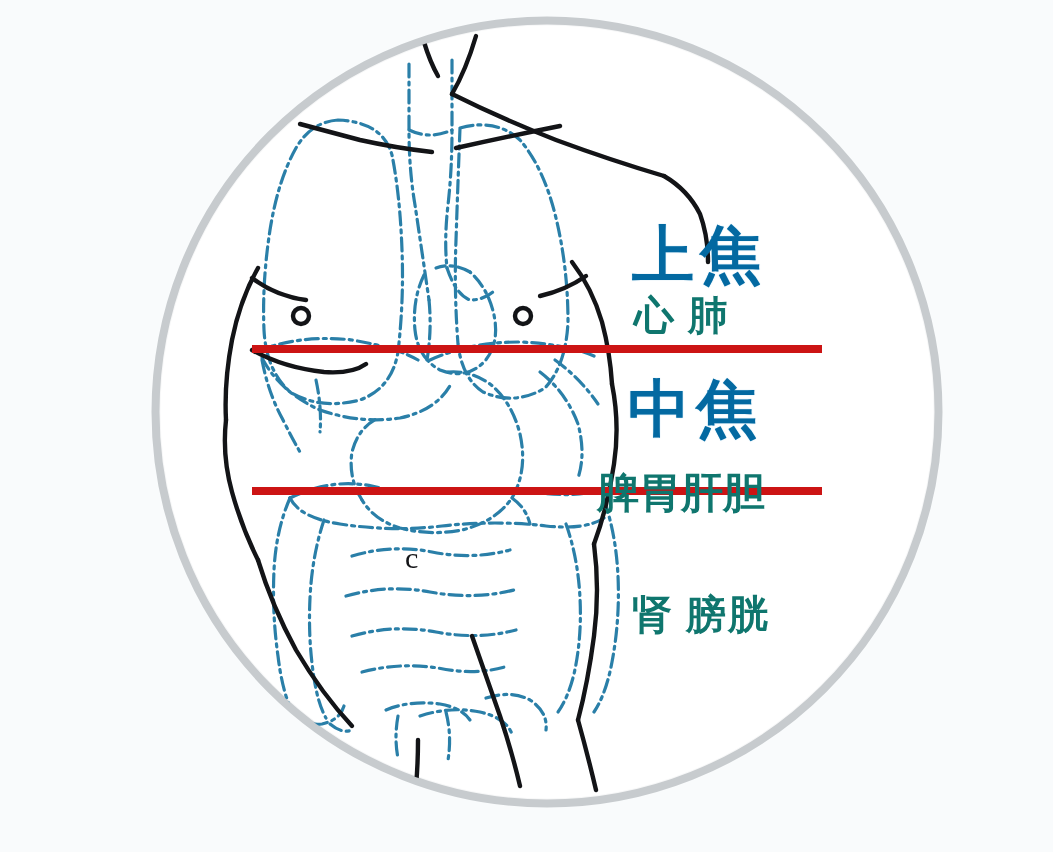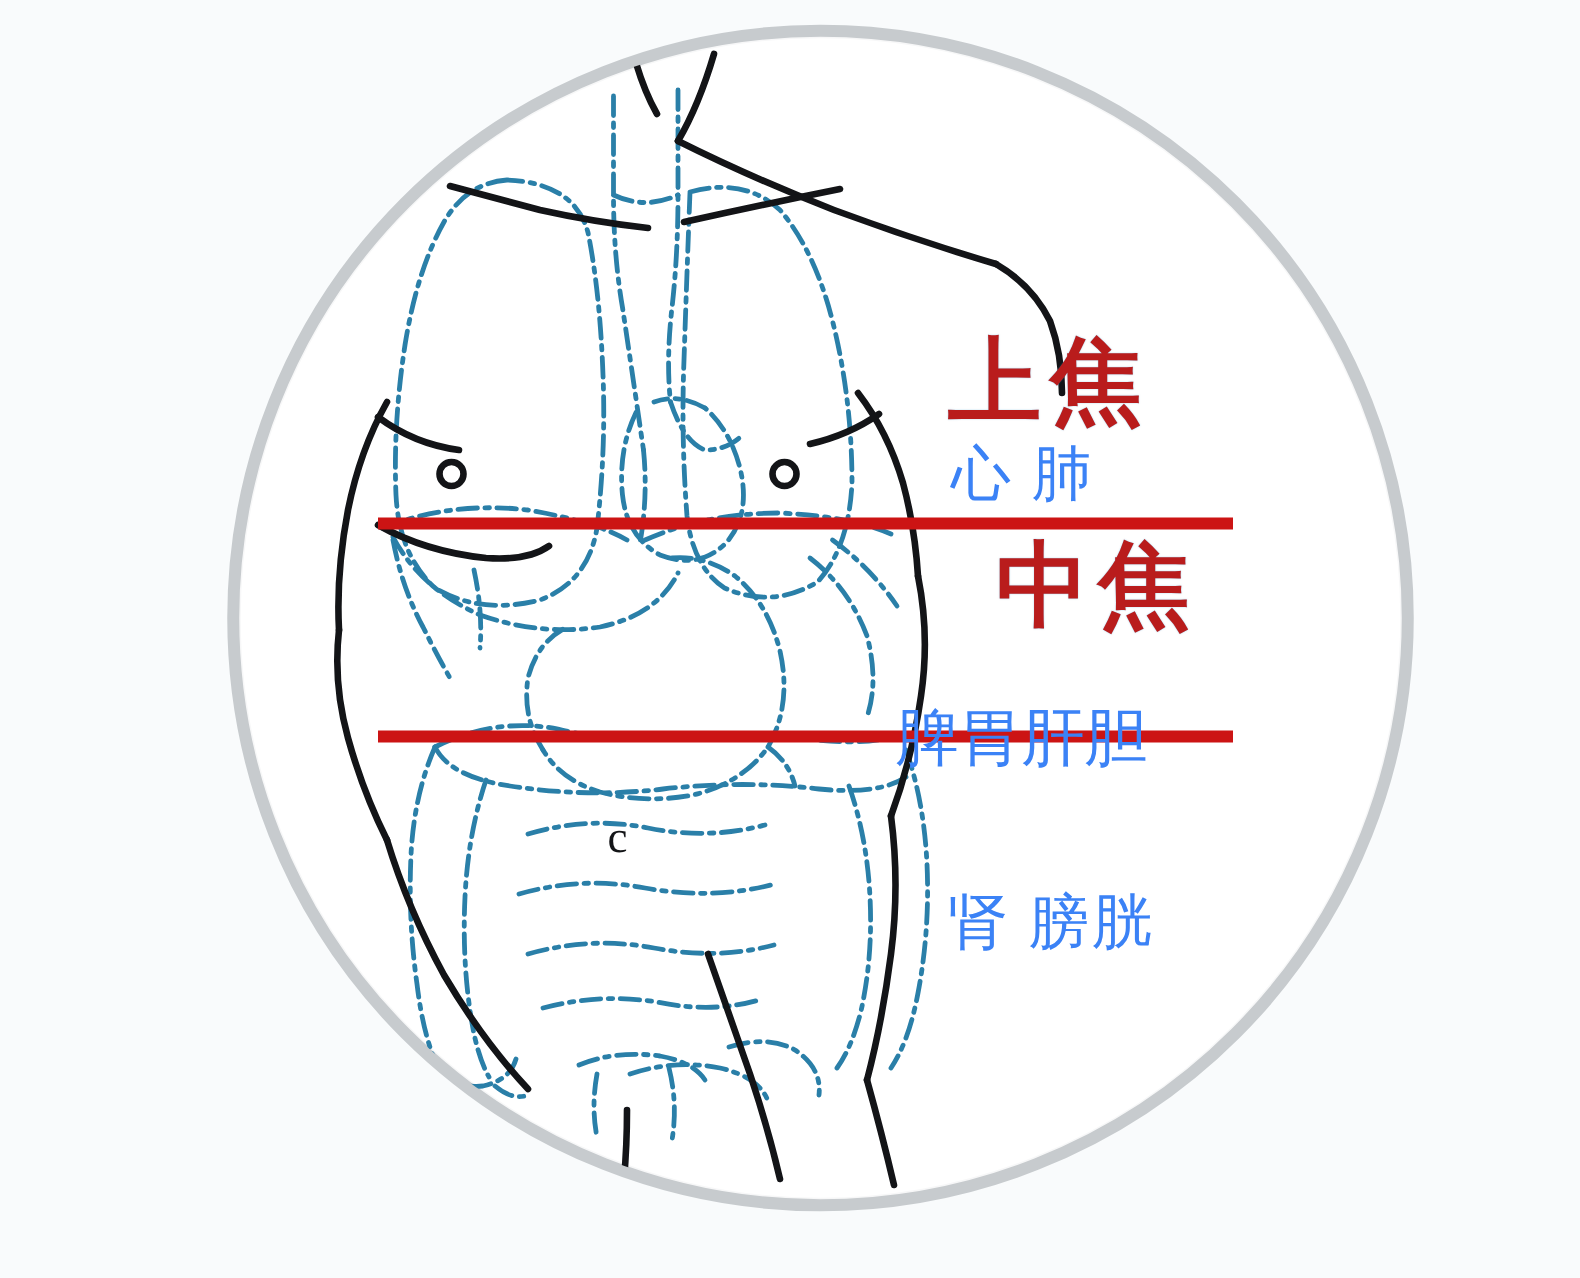--- a/index.html
+++ b/index.html
@@ -31,27 +31,27 @@
   .lbl {
     position: absolute;
     white-space: nowrap;
     line-height: 1;
     pointer-events: auto;
   }
   .zone-title {
     font-size: 62px;
     font-weight: bold;
     letter-spacing: 6px;
-    color: #b91c1c;
+    color: #0369a1;
     text-shadow: 0 0 1px rgba(23,144,210,0.5);
   }
   .zone-organs {
     font-size: 40px;
-    font-weight: normal;
-    color: #3b82f6;
+    font-weight: bold;
+    color: #0f766e;
     letter-spacing: 2px;
   }
   .zone-organs.tight {
     letter-spacing: 0px;
     font-size: 42px;
   }
 </style>
 </head>
 <body>
 
@@ -162,19 +162,19 @@
       <line x1="252" y1="349" x2="822" y2="349" stroke="#cc1414" stroke-width="8"></line>
       <line x1="252" y1="491" x2="822" y2="491" stroke="#cc1414" stroke-width="8"></line>
     </g>
   </svg>
 
   <div class="label-layer">
 
     <div class="lbl zone-title" style="left:632px; top:224px;">上焦</div>
     <div class="lbl zone-organs" style="left:634px; top:296px;">心  肺</div>
 
-    <div class="lbl zone-title" style="left:628px; top:360px;margin-left:36px;">中焦</div>
+    <div class="lbl zone-title" style="left:628px; top:378px;">中焦</div>
     <div class="lbl zone-organs tight" style="left:597px; top:440px;margin-top:32px;">脾胃肝胆</div>
 
     <div class="lbl zone-organs" style="left:632px; top:595px;">肾  膀胱</div>
   </div>
 
 </div>
 
 </body></html>

